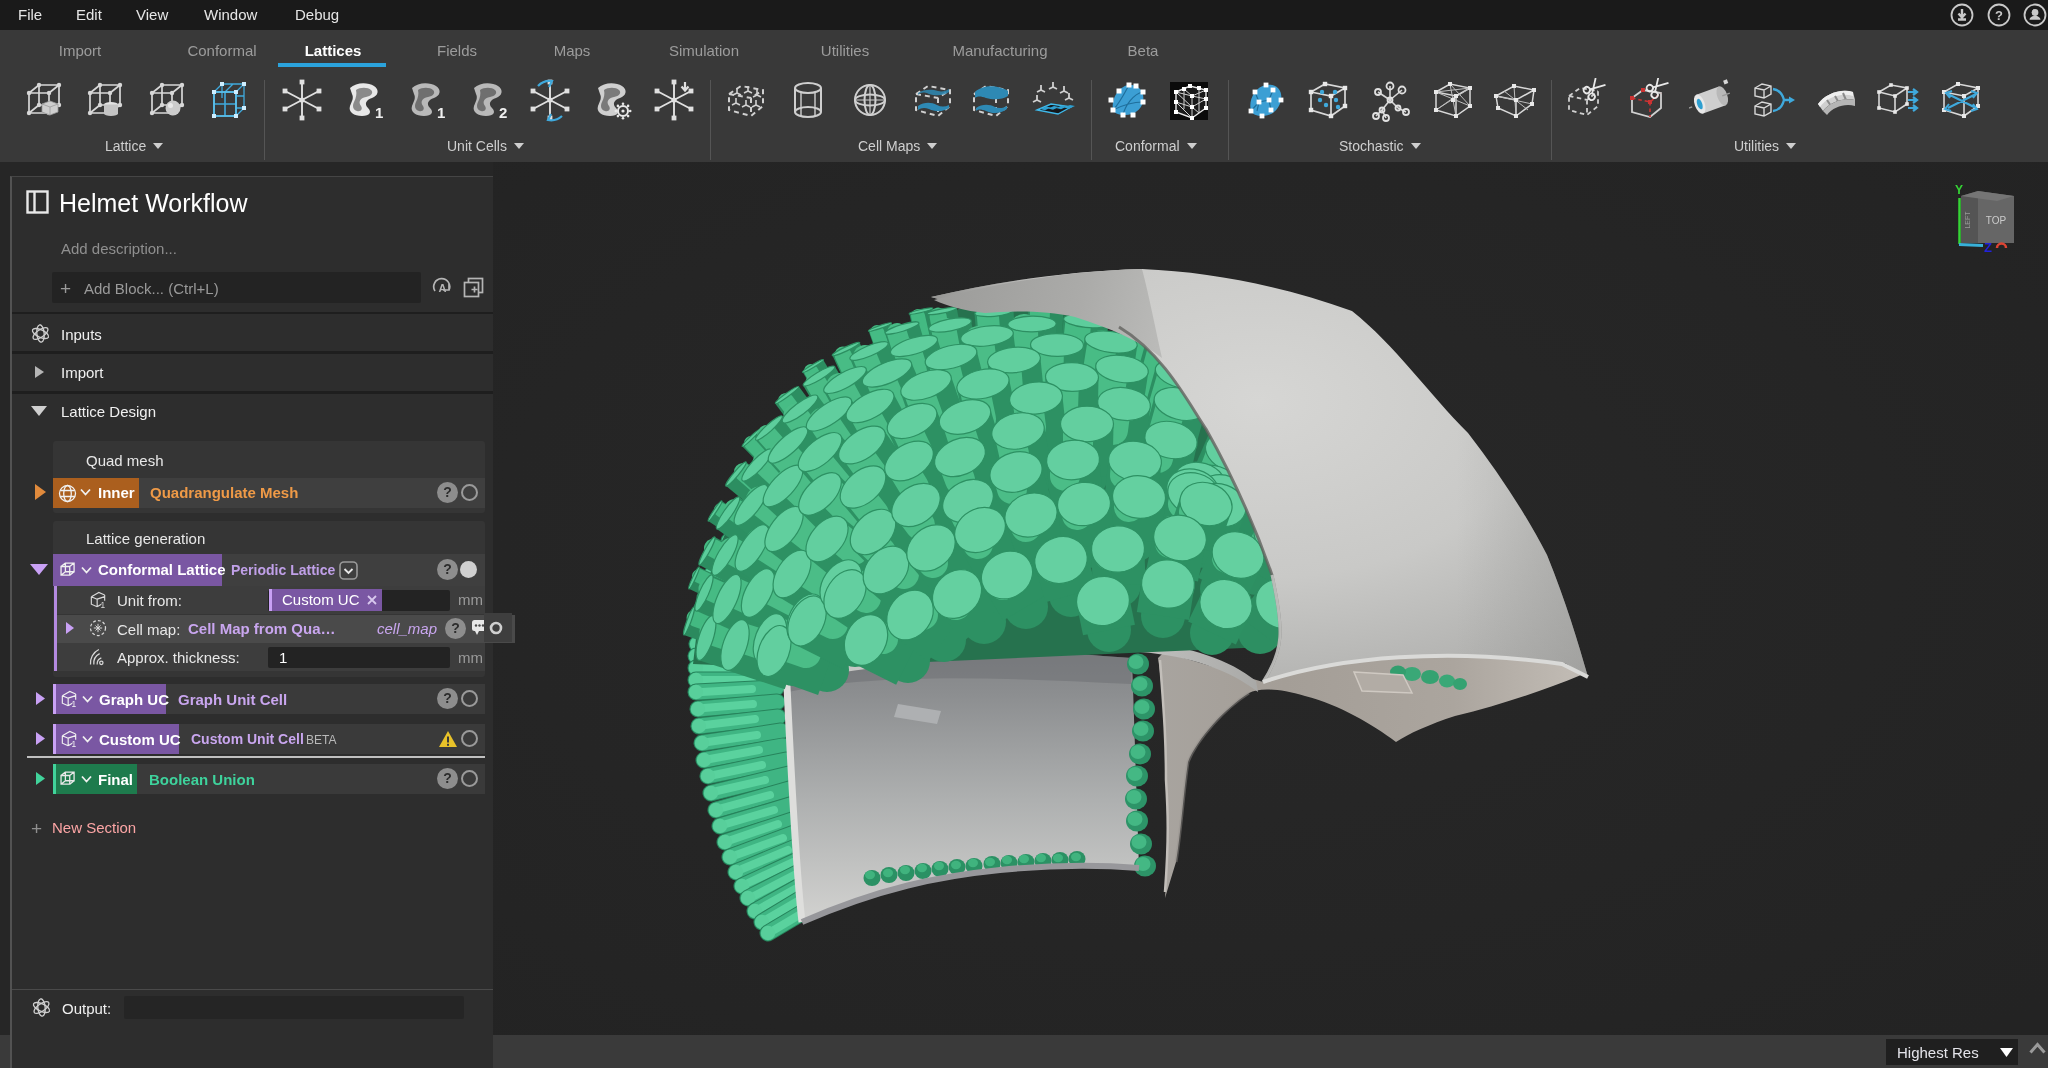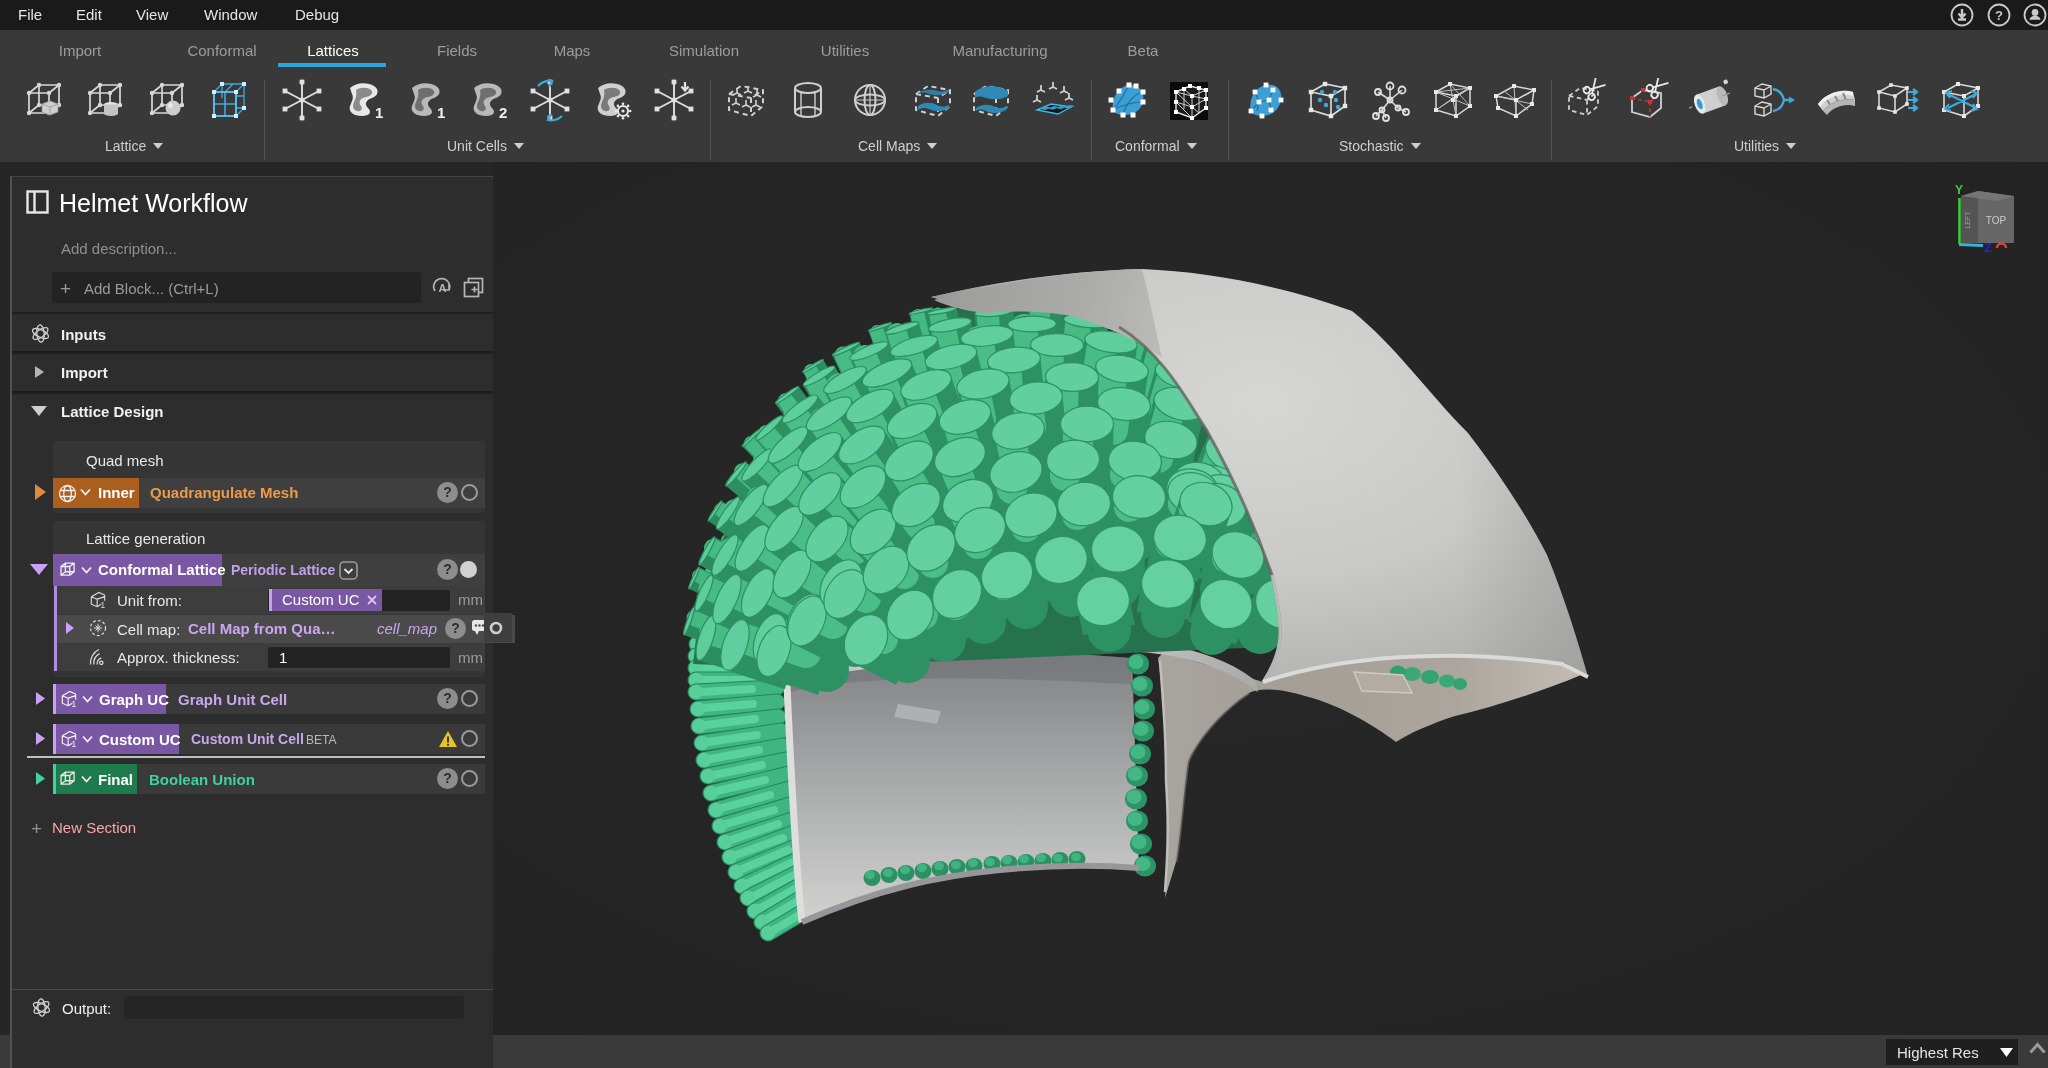--- a/index.html
+++ b/index.html
@@ -1,32 +1,32 @@
 <!DOCTYPE html>
 <html><head><meta charset="utf-8"><title>nTop</title><style>
 *{margin:0;padding:0;box-sizing:border-box}
 html,body{width:2048px;height:1068px;background:#262626;font-family:"Liberation Sans",sans-serif;overflow:hidden;position:relative}
 .abs{position:absolute}
 .menubar{position:absolute;left:0;top:0;width:2048px;height:30px;background:#1a1a1a;color:#e6e6e6;font-size:15px}
 .menubar span{position:absolute;top:6px}
 .ribbon{position:absolute;left:0;top:30px;width:2048px;height:132px;background:#393939}
 .tab{position:absolute;top:12px;font-size:15px;color:#9c9c9c}
-.tab.active{color:#fff;font-weight:normal}
+.tab.active{color:#fff;font-weight:bold}
 .tabline{position:absolute;top:33px;height:4px;background:#2ba3dc}
 .glabel{position:absolute;top:108px;font-size:14px;color:#cfcfcf;white-space:nowrap}
 .gcaret{display:inline-block;width:0;height:0;border-left:5px solid transparent;border-right:5px solid transparent;border-top:6px solid #cfcfcf;margin-left:7px;vertical-align:2px}
 .gsep{position:absolute;top:50px;width:1px;height:80px;background:#555}
 .icon{position:absolute;top:48px}
 .panel{position:absolute;left:10px;top:176px;width:483px;height:1035px;background:#2d2d2d;border-left:2px solid #525252;border-top:1px solid #454545;border-bottom:6px solid #7dd3fc;z-index:5}
 .statusbar{position:absolute;left:0;top:1035px;width:2048px;height:33px;background:#3a3a3a}
 .vp{position:absolute;left:493px;top:162px;width:1555px;height:873px;background:#272727}
 .ptxt{position:absolute;font-size:15px;color:#e8e8e8;white-space:nowrap}
 .bold{font-weight:bold}
 .grey{color:#9a9a9a}
-.sechdr{font-weight:bold;color:#f0f0f0}
+.sechdr{font-weight:normal;color:#f0f0f0}
 .box{position:absolute;background:#353535;border-radius:3px}
 .rowbg{position:absolute;background:#3f3f3f}
 .chip{position:absolute;display:flex;align-items:center;color:#fff;font-size:15px;font-weight:bold}
 .tri-r{position:absolute;width:0;height:0;border-top:8px solid transparent;border-bottom:8px solid transparent;border-left:11px solid #e08a3c}
 .tri-d{position:absolute;width:0;height:0;border-left:9px solid transparent;border-right:9px solid transparent;border-top:11px solid #c9a1f5}
 .qcirc{position:absolute;width:21px;height:21px;border-radius:50%;background:#8d8d8d;color:#2d2d2d;font-size:14px;font-weight:bold;text-align:center;line-height:21px}
 .ocirc{position:absolute;width:17px;height:17px;border-radius:50%;border:2.5px solid #9a9a9a}
 .inp{position:absolute;background:#232323;border-radius:2px}
 </style></head>
 <body>

